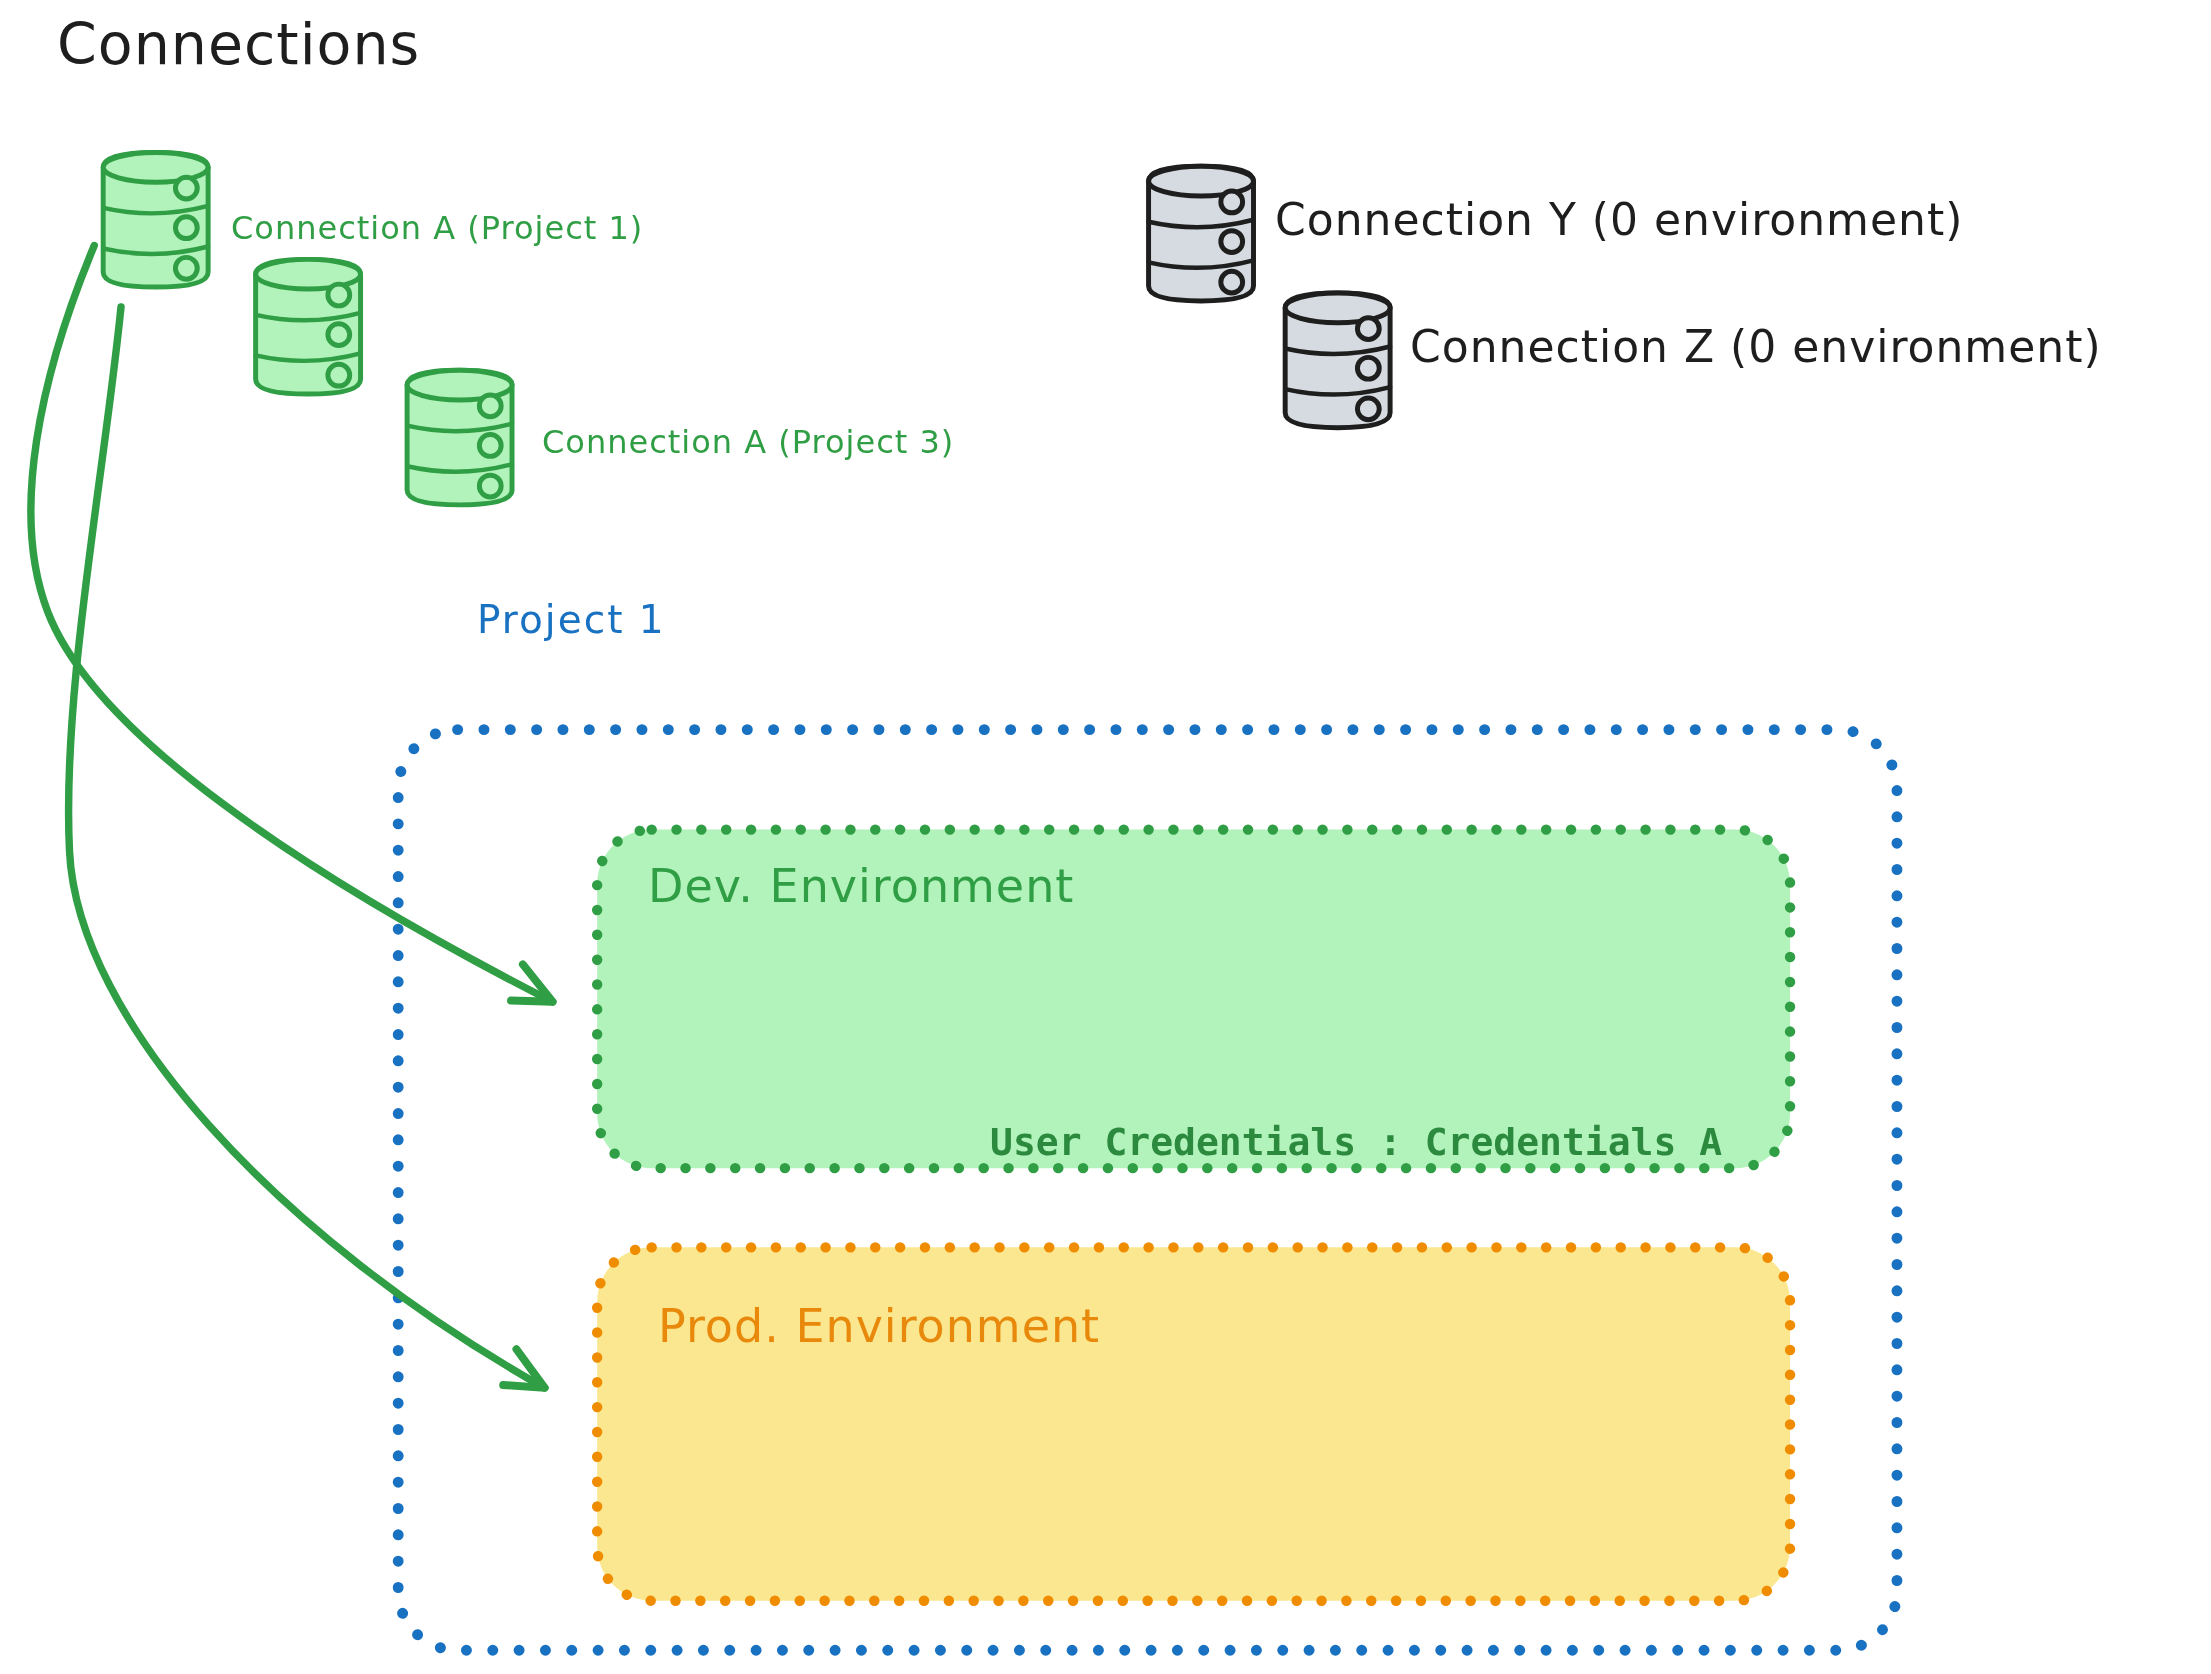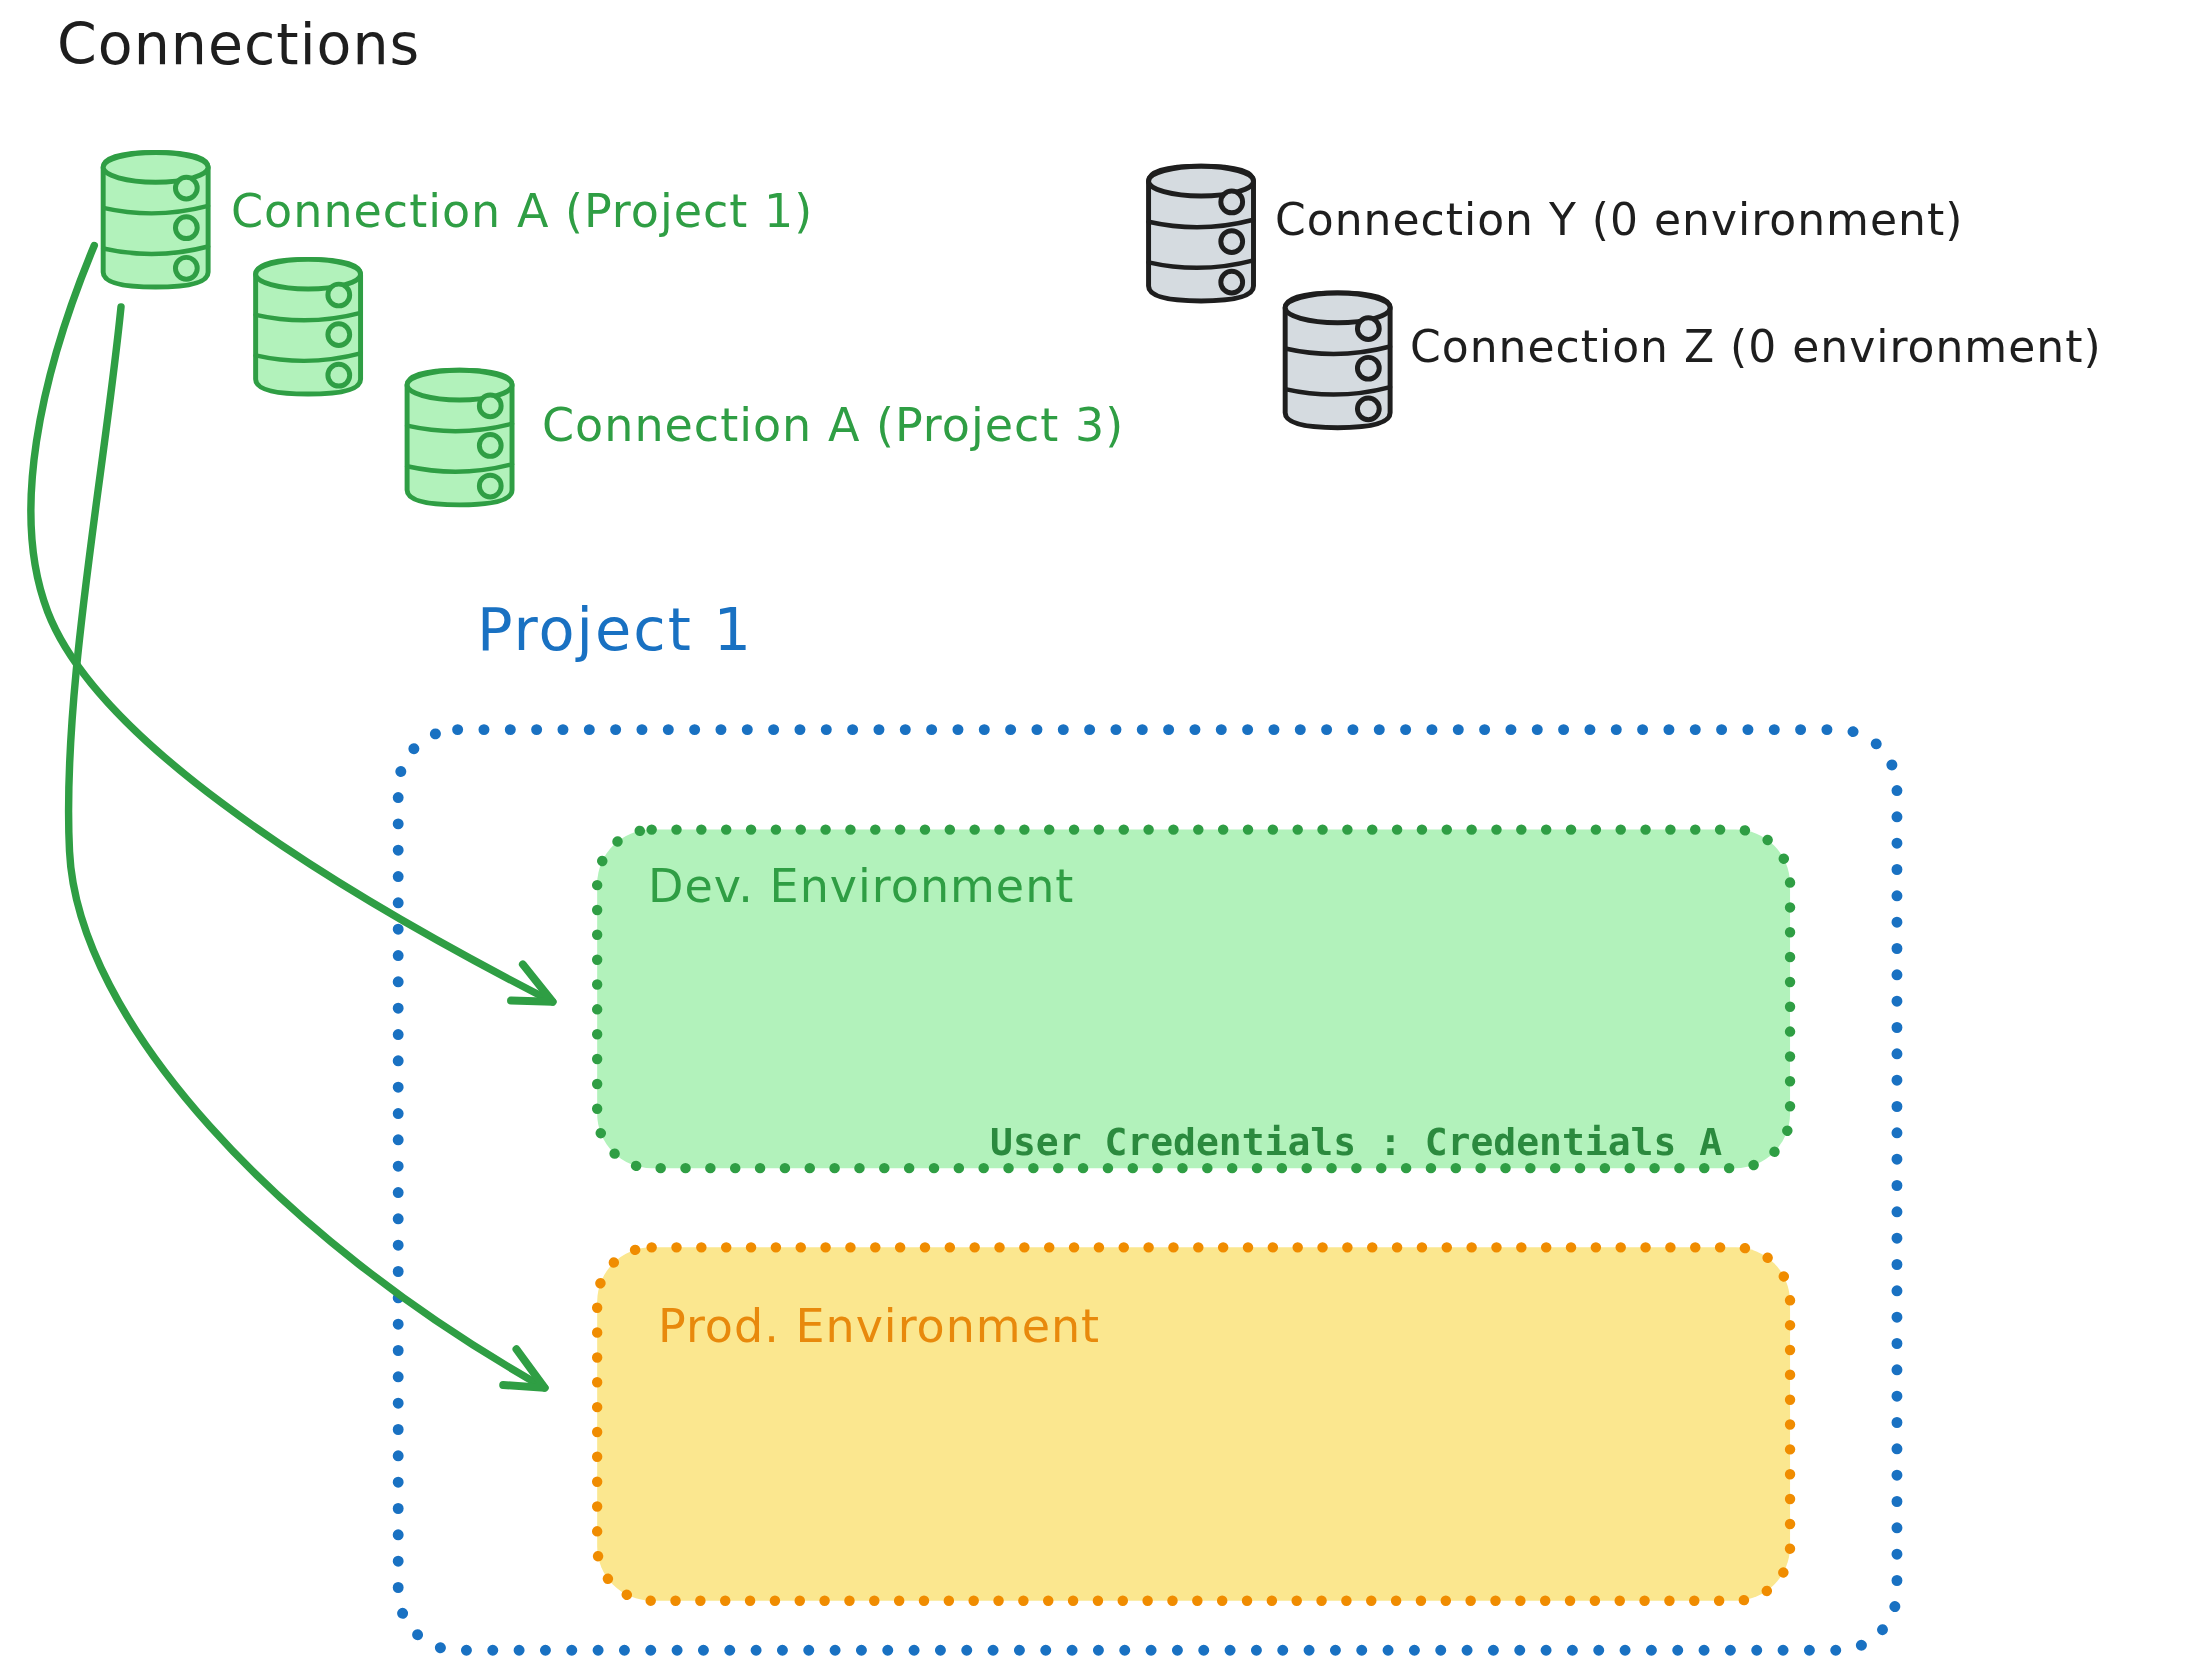--- a/index.html
+++ b/index.html
@@ -76,30 +76,30 @@
     white-space: nowrap;
     line-height: 1;
     font-weight: normal;
   }
   .page-title {
     left: 57px; top: 16px;
     font-size: 57px;
     letter-spacing: 1px;
     color: var(--c-dark, #1e1e1e);
   }
-  .green-label { font-size: 46px; letter-spacing: 1px; color: var(--c-green, #2f9e44); }
+  .green-label { font-size: 32px; letter-spacing: 1px; color: var(--c-green, #2f9e44); margin-top: 24px; }
   .black-label { font-size: 44px; letter-spacing: 1px; color: var(--c-dark, #1e1e1e); }
   .lbl-a1 { left: 231px;  top: 188px; }
   .lbl-a2 { left: 388px;  top: 295px; }
   .lbl-a3 { left: 542px;  top: 402px; }
   .lbl-y  { left: 1275px; top: 198px; }
   .lbl-z  { left: 1410px; top: 325px; }
   .project-title {
     left: 477px; top: 600px;
-    font-size: 59px;
+    font-size: 39px;
     letter-spacing: 2px;
     color: var(--c-blue, #1971c2);
   }
   .dev-title {
     left: 648px; top: 863px;
     font-size: 46px;
     letter-spacing: 1px;
     color: var(--c-green, #2f9e44);
   }
   .prod-title {

